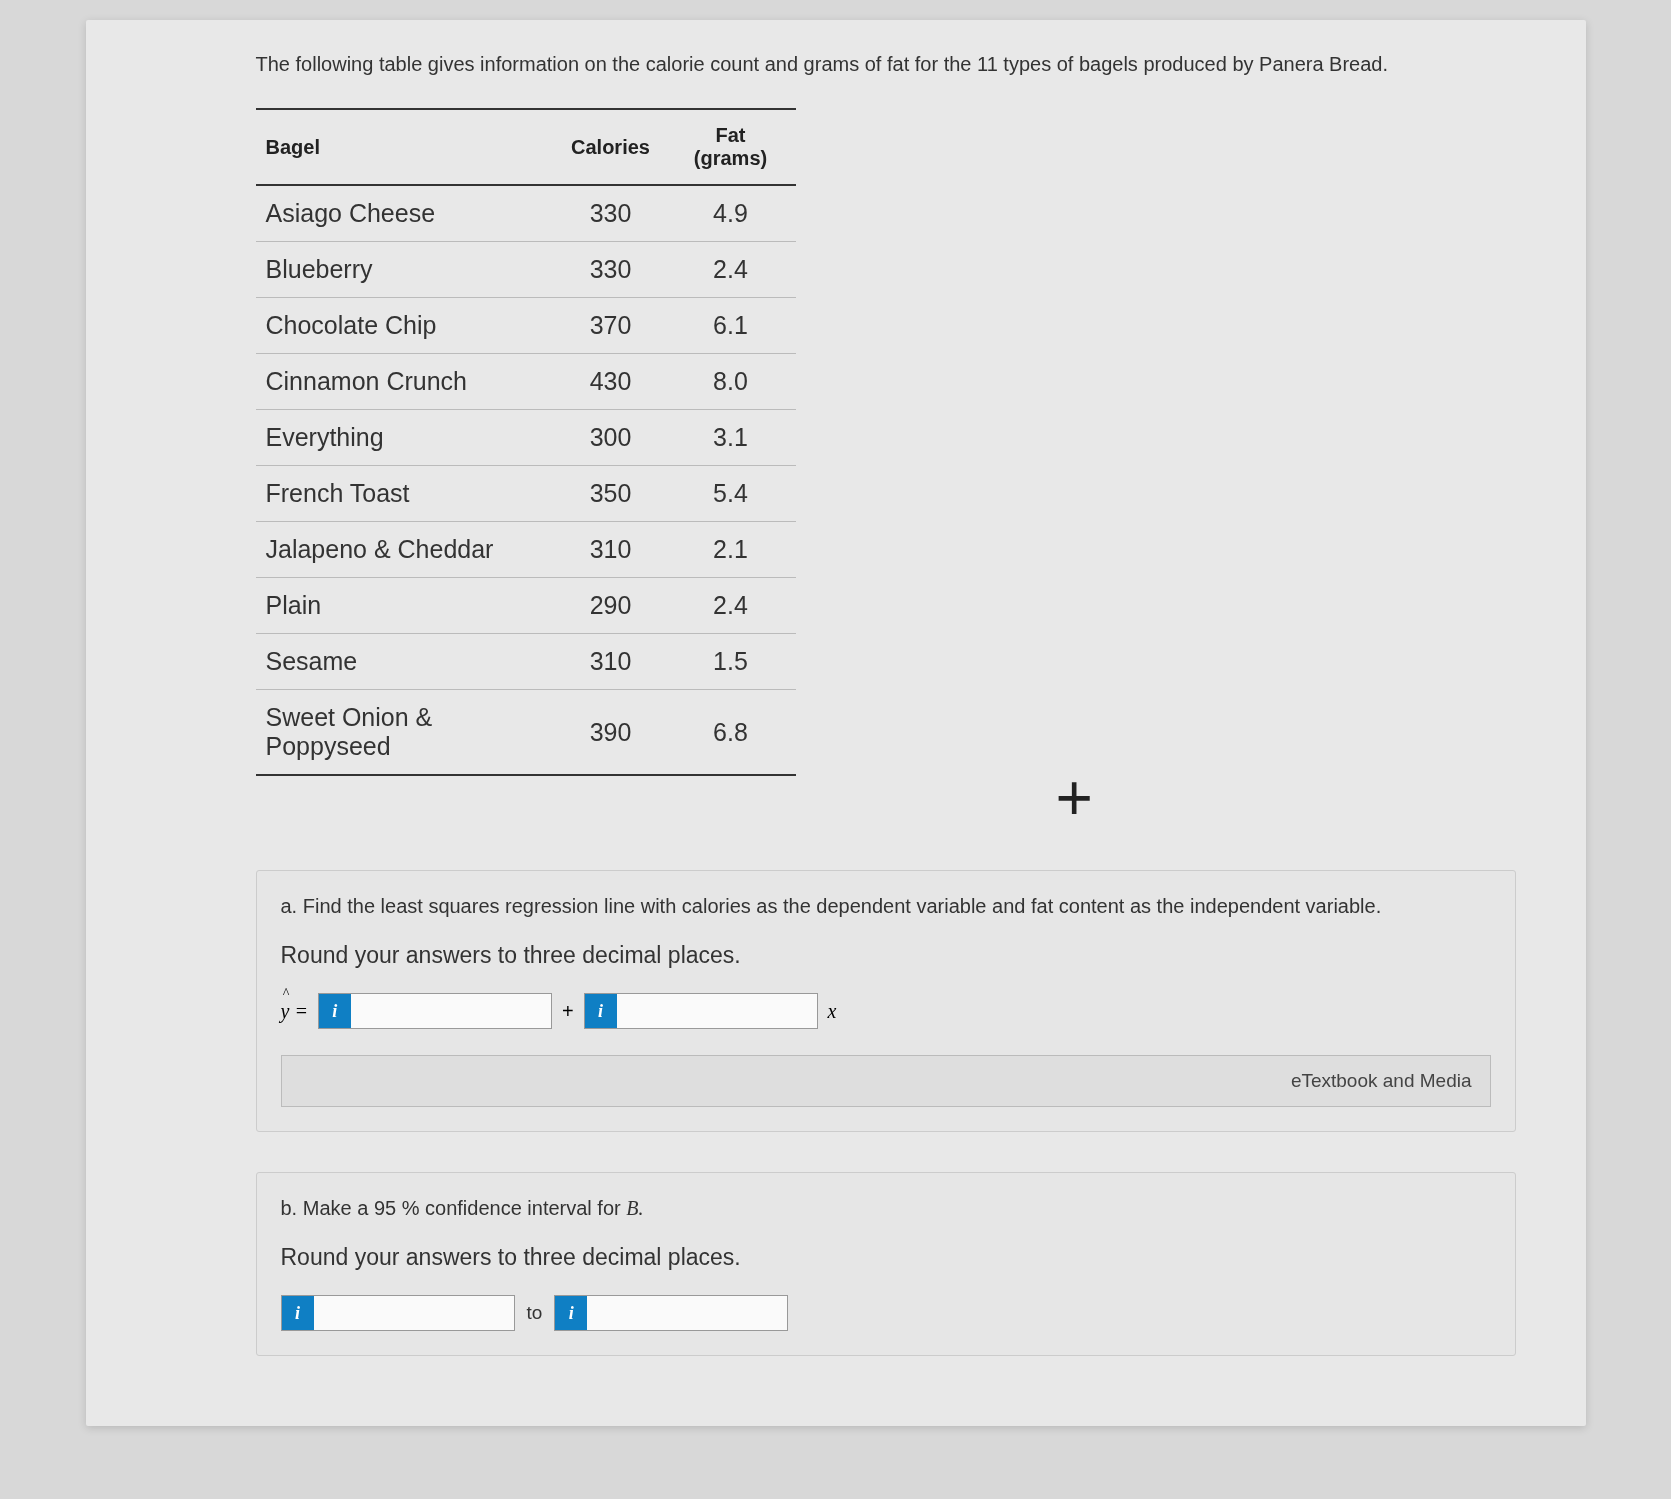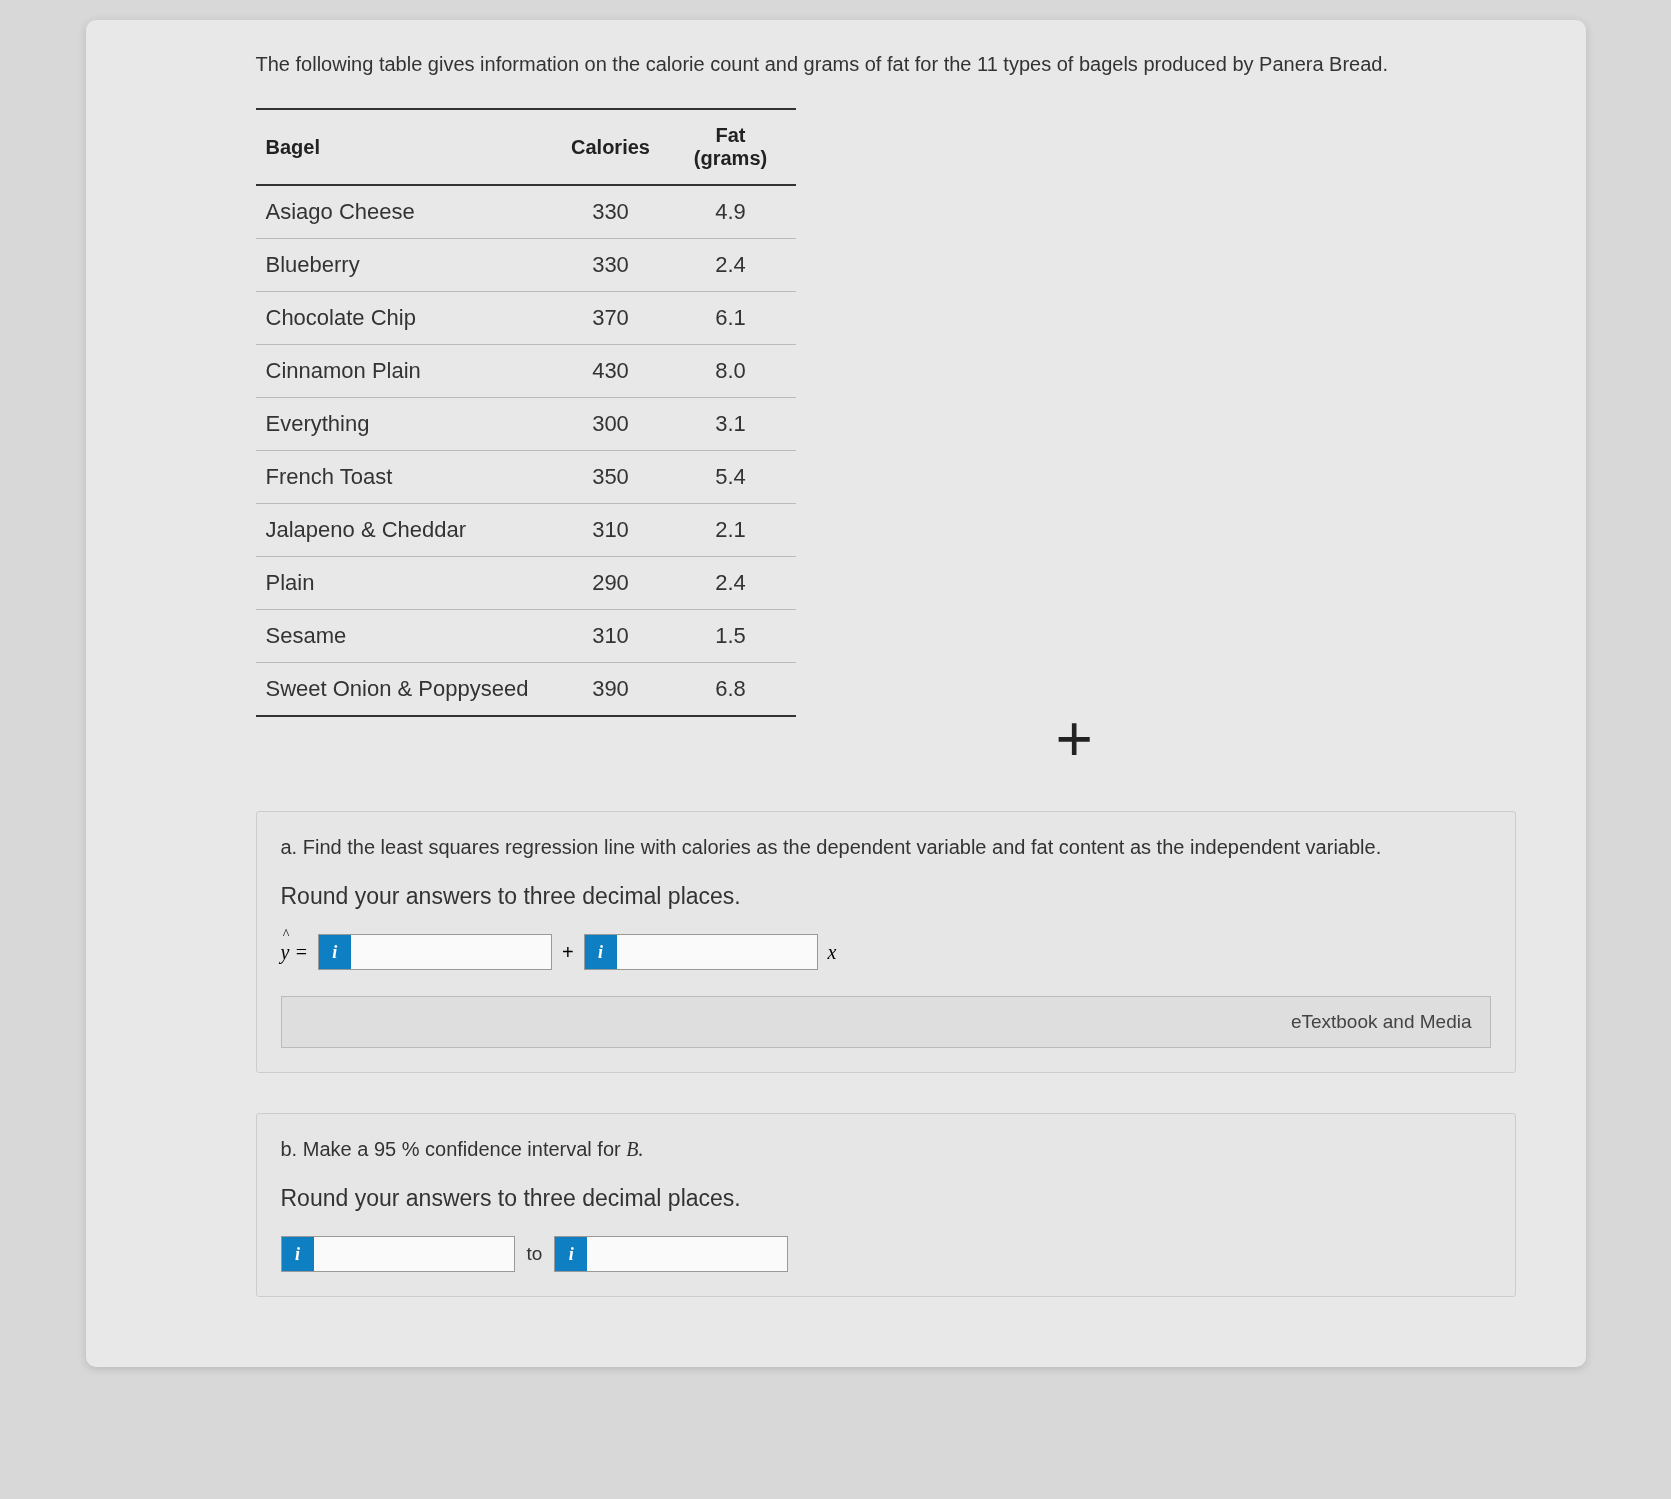--- a/index.html
+++ b/index.html
@@ -10,21 +10,21 @@
     body {
       font-family: Arial, Helvetica, sans-serif;
       background: #d8d8d8;
       padding: 20px 0;
     }
     .page {
       background: #e8e8e8;
       max-width: 1500px;
       margin: 0 auto;
       box-shadow: 0 2px 8px rgba(0,0,0,0.15);
-      border-radius: 10px;
+      border-radius: 2px;
     }
     .content {
       padding: 30px 70px 30px 170px;
     }
     .intro {
       font-size: 20px;
       color: #333;
       margin-bottom: 30px;
       line-height: 1.4;
     }
@@ -43,21 +43,21 @@
     }
     .data-table th:first-child {
       width: 300px;
     }
     .data-table th:nth-child(2),
     .data-table th:nth-child(3) {
       text-align: center;
       width: 120px;
     }
     .data-table td {
-      font-size: 22px;
+      font-size: 25px;
       color: #333;
       padding: 13px 20px 13px 10px;
       border-bottom: 1px solid #bbb;
       margin-top: 32px;
     }
     .data-table td:nth-child(2),
     .data-table td:nth-child(3) {
       text-align: center;
     }
     .data-table tr:last-child td {
@@ -193,21 +193,21 @@
             <td>Blueberry</td>
             <td>330</td>
             <td>2.4</td>
           </tr>
           <tr>
             <td>Chocolate Chip</td>
             <td>370</td>
             <td>6.1</td>
           </tr>
           <tr>
-            <td>Cinnamon Plain</td>
+            <td>Cinnamon Crunch</td>
             <td>430</td>
             <td>8.0</td>
           </tr>
           <tr>
             <td>Everything</td>
             <td>300</td>
             <td>3.1</td>
           </tr>
           <tr>
             <td>French Toast</td>

